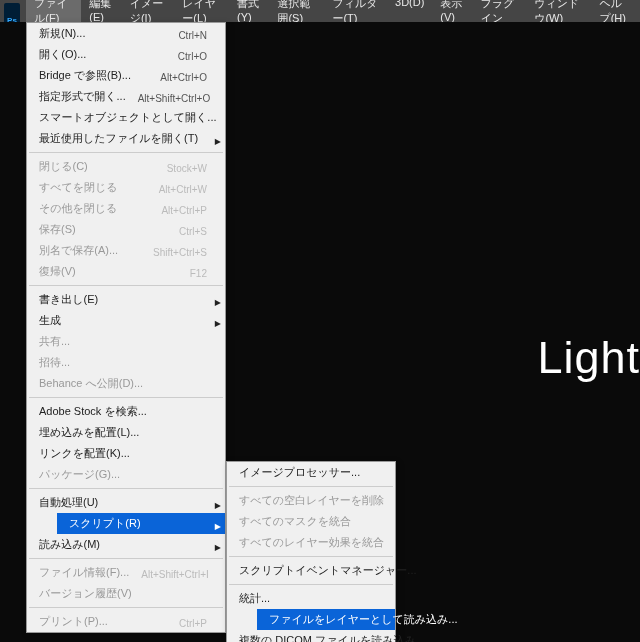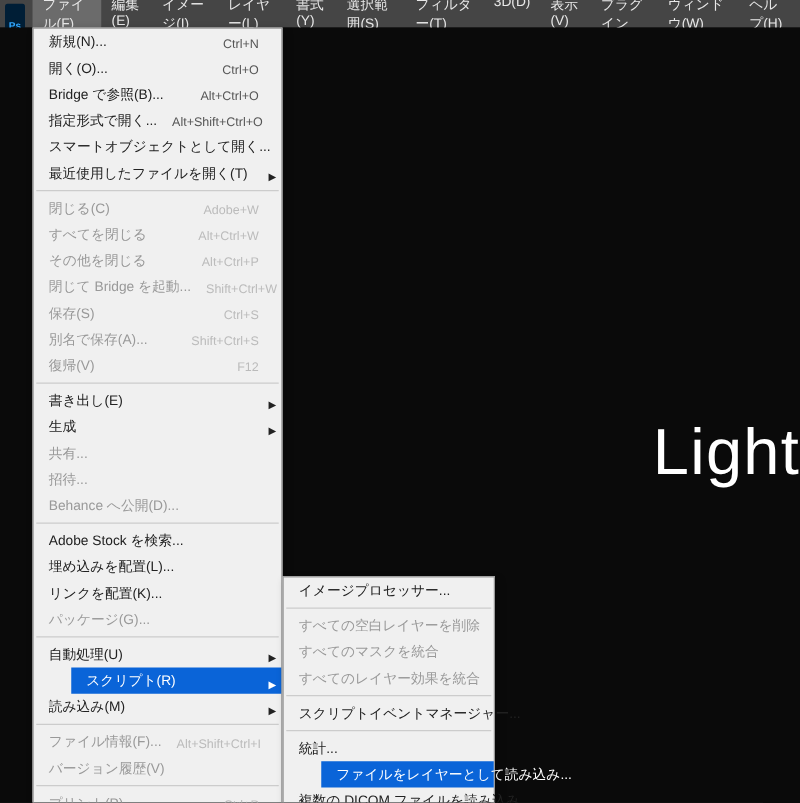--- a/index.html
+++ b/index.html
@@ -12,21 +12,21 @@
 .dropdown.file { left: 26px; top: 22px; width: 200px; }
 .dropdown.sub { left: 226px; top: 461px; width: 170px; }
 .drop-item { display: flex; justify-content: space-between; align-items: flex-end; padding: 3px 18px 3px 12px; cursor: pointer; white-space: nowrap; position: relative; }
 .drop-item.disabled { color: #999; cursor: default; }
 .drop-item.highlight { background: #0a64d8; color: #fff; margin-left: 30px; }
 .drop-item .shortcut { color: #555; font-size: 10px; margin-left: 12px; }
 .drop-item.disabled .shortcut { color: #bbb; }
 .drop-item .arrow { position: absolute; right: 4px; font-size: 8px; }
 .drop-sep { height: 1px; background: #ccc; margin: 3px 2px; }
 .canvas-area { position: absolute; top: 22px; left: 0; right: 0; bottom: 0; background: #0a0a0a; }
-.light-text { position: absolute; right: 0; top: 310px; font-size: 52px; font-weight: 300; color: #fff; letter-spacing: 1px; }
+.light-text { position: absolute; right: 0; top: 310px; font-size: 45px; font-weight: 300; color: #fff; letter-spacing: 1px; }
 </style>
 </head>
 <body>
 
 <div class="menubar">
   <div class="ps-logo">Ps</div>
   <div id="menubar-items" style="display: flex;">
       <div class="menu-item open">ファイル(F)</div>
       <div class="menu-item">編集(E)</div>
       <div class="menu-item">イメージ(I)</div>
@@ -66,33 +66,29 @@
     <div class="drop-item">
       <span>スマートオブジェクトとして開く...</span>
     </div>
     <div class="drop-item">
       <span>最近使用したファイルを開く(T)</span>
       <span class="arrow">▶</span>
     </div>
     <div class="drop-sep"></div>
     <div class="drop-item disabled">
       <span>閉じる(C)</span>
-      <span class="shortcut">Adobe+W</span>
+      <span class="shortcut">Stock+W</span>
     </div>
     <div class="drop-item disabled">
       <span>すべてを閉じる</span>
       <span class="shortcut">Alt+Ctrl+W</span>
     </div>
     <div class="drop-item disabled">
       <span>その他を閉じる</span>
       <span class="shortcut">Alt+Ctrl+P</span>
-    </div>
-    <div class="drop-item disabled">
-      <span>閉じて Bridge を起動...</span>
-      <span class="shortcut">Shift+Ctrl+W</span>
     </div>
     <div class="drop-item disabled">
       <span>保存(S)</span>
       <span class="shortcut">Ctrl+S</span>
     </div>
     <div class="drop-item disabled">
       <span>別名で保存(A)...</span>
       <span class="shortcut">Shift+Ctrl+S</span>
     </div>
     <div class="drop-item disabled">

